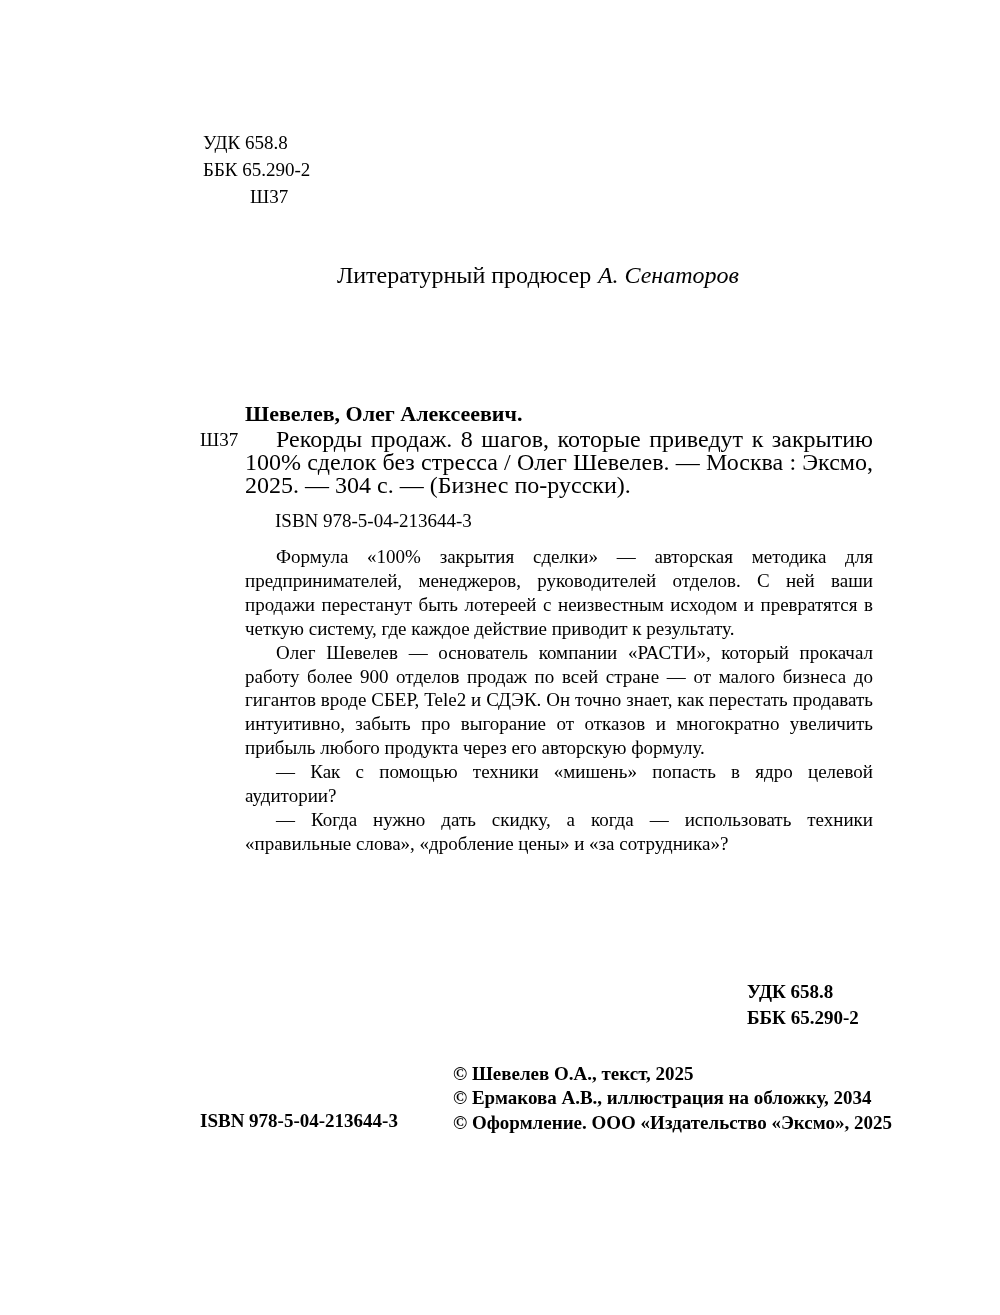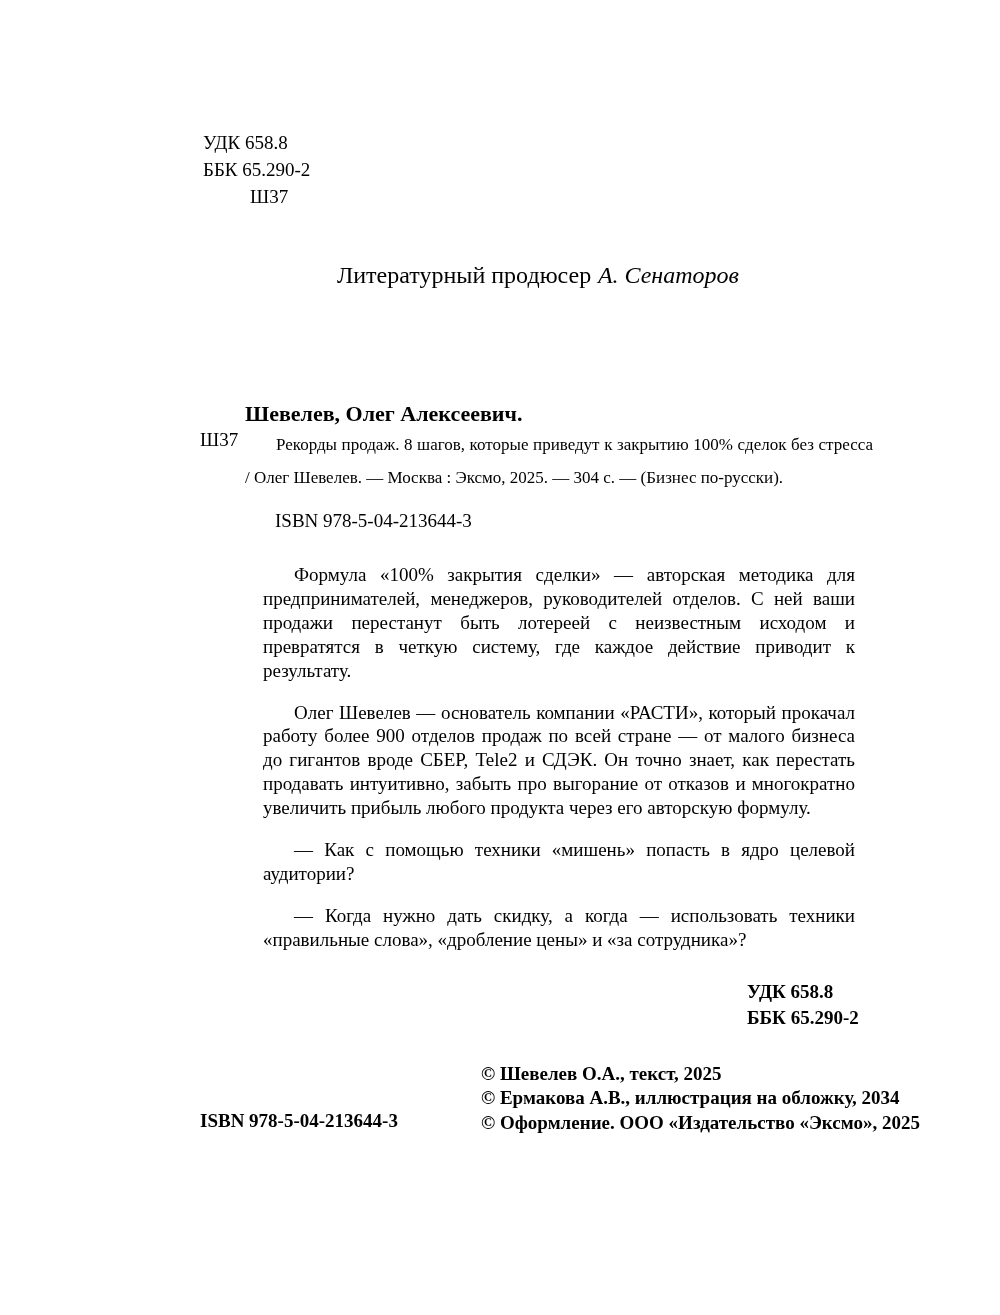--- a/index.html
+++ b/index.html
@@ -12,32 +12,32 @@
   .abs{position:absolute;}
   
   .cls-top{left:203px;top:129px;font-size:19px;line-height:27px;}
   .cls-top .sign{margin-left:47px;}
   
   .producer{left:203px;top:262px;width:670px;text-align:center;font-size:24px;}
   .producer .it{font-style:italic;margin-left:.28em;}
   
   .card-author{left:245px;top:401px;font-size:22px;font-weight:bold;}
   .card-sign{left:200px;top:429px;font-size:19px;}
-  .card-desc{left:245px;top:428px;width:628px;font-size:17px;line-height:33px;
+  .card-desc{left:245px;top:428px;width:628px;font-size:24px;line-height:23px;
              text-align:justify;text-indent:31px;margin:0;}
   .card-isbn{left:275px;top:510px;font-size:19px;}
   
   .annotation{left:245px;top:545px;width:628px;font-size:19px;line-height:23.9px;
               text-align:justify;}
-  .annotation p{margin:18px;text-indent:31px;hyphens:auto;-webkit-hyphens:auto;}
+  .annotation p{margin:0;text-indent:31px;hyphens:auto;-webkit-hyphens:auto;}
   
   .cls-bottom{left:747px;top:979px;font-size:19px;font-weight:bold;line-height:25.5px;}
   
   .isbn-bottom{left:200px;top:1110px;font-size:19px;font-weight:bold;}
-  .copy-lines{left:453px;top:1062px;font-size:19px;font-weight:bold;line-height:24.3px;margin-left:28px;}
+  .copy-lines{left:453px;top:1062px;font-size:19px;font-weight:bold;line-height:24.3px;}
 </style>
 </head>
 <body>
 
 <div>
 
   <div class="abs cls-top">
     <div>УДК 658.8</div>
     <div>ББК 65.290-2</div>
     <div class="sign">Ш37</div>

